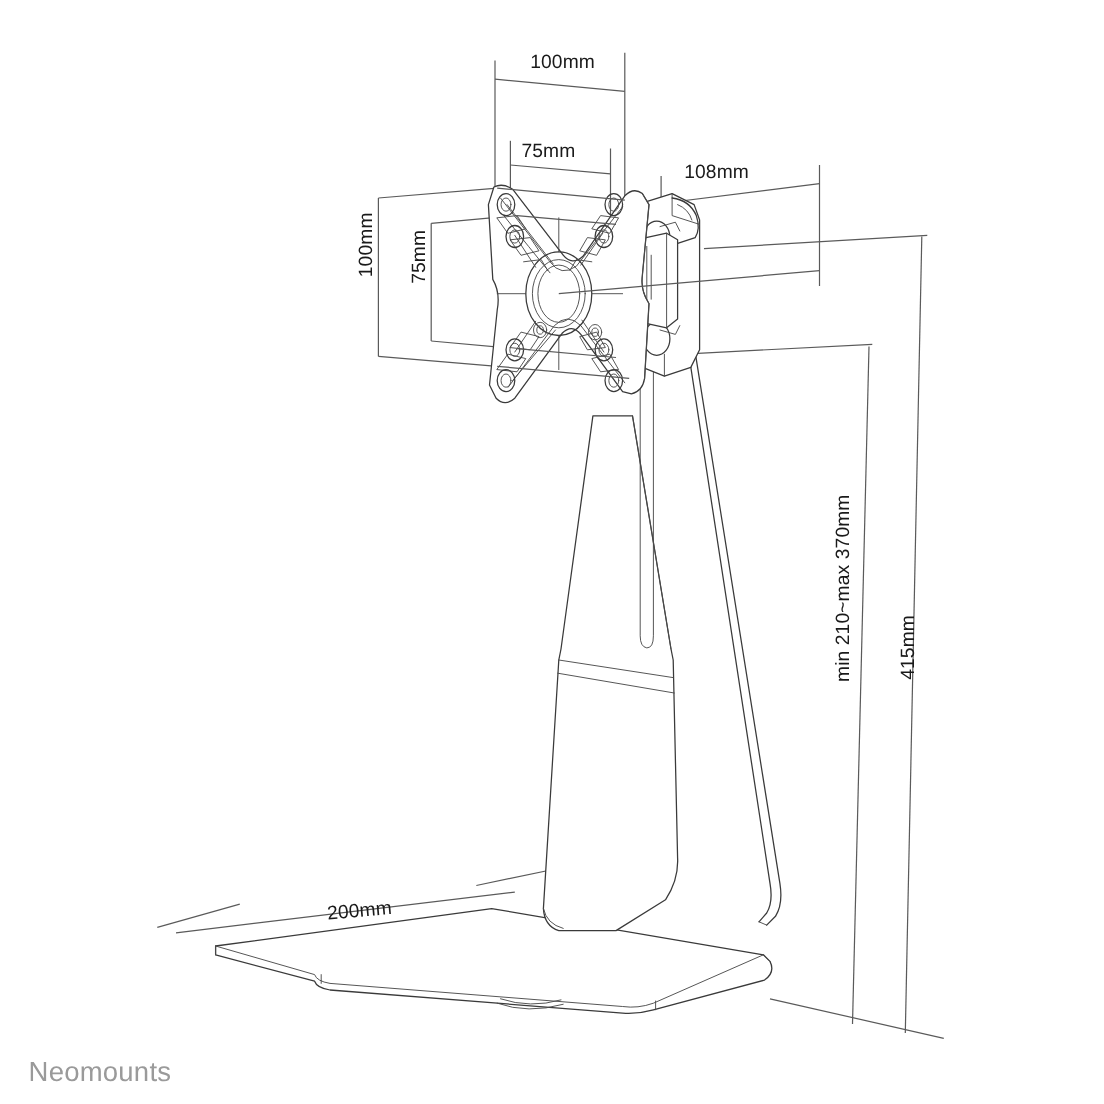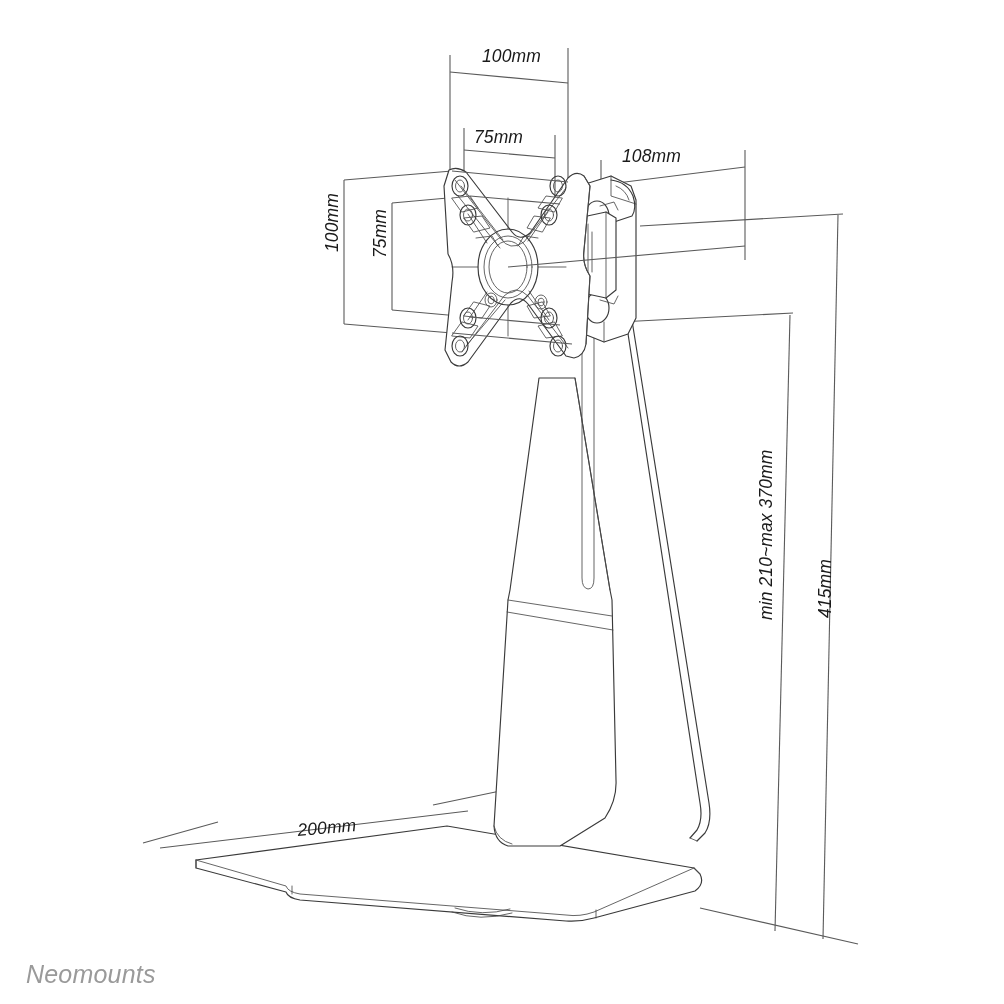--- a/index.html
+++ b/index.html
@@ -13,21 +13,20 @@
     height: 1004px;
     position: relative;
     overflow: hidden;
     font-family: "Liberation Sans", sans-serif;
   }
   #drawing-root {
     position: absolute;
     left: 0; top: 0;
     width: 1004px;
     height: 1004px;
-    font-style: italic;
   }
   svg.drawing {
     display: block;
     width: 1004px;
     height: 1004px;
   }
   .dim-line {
     stroke: #5a5a5a;
     stroke-width: 1.1;
     fill: none;

